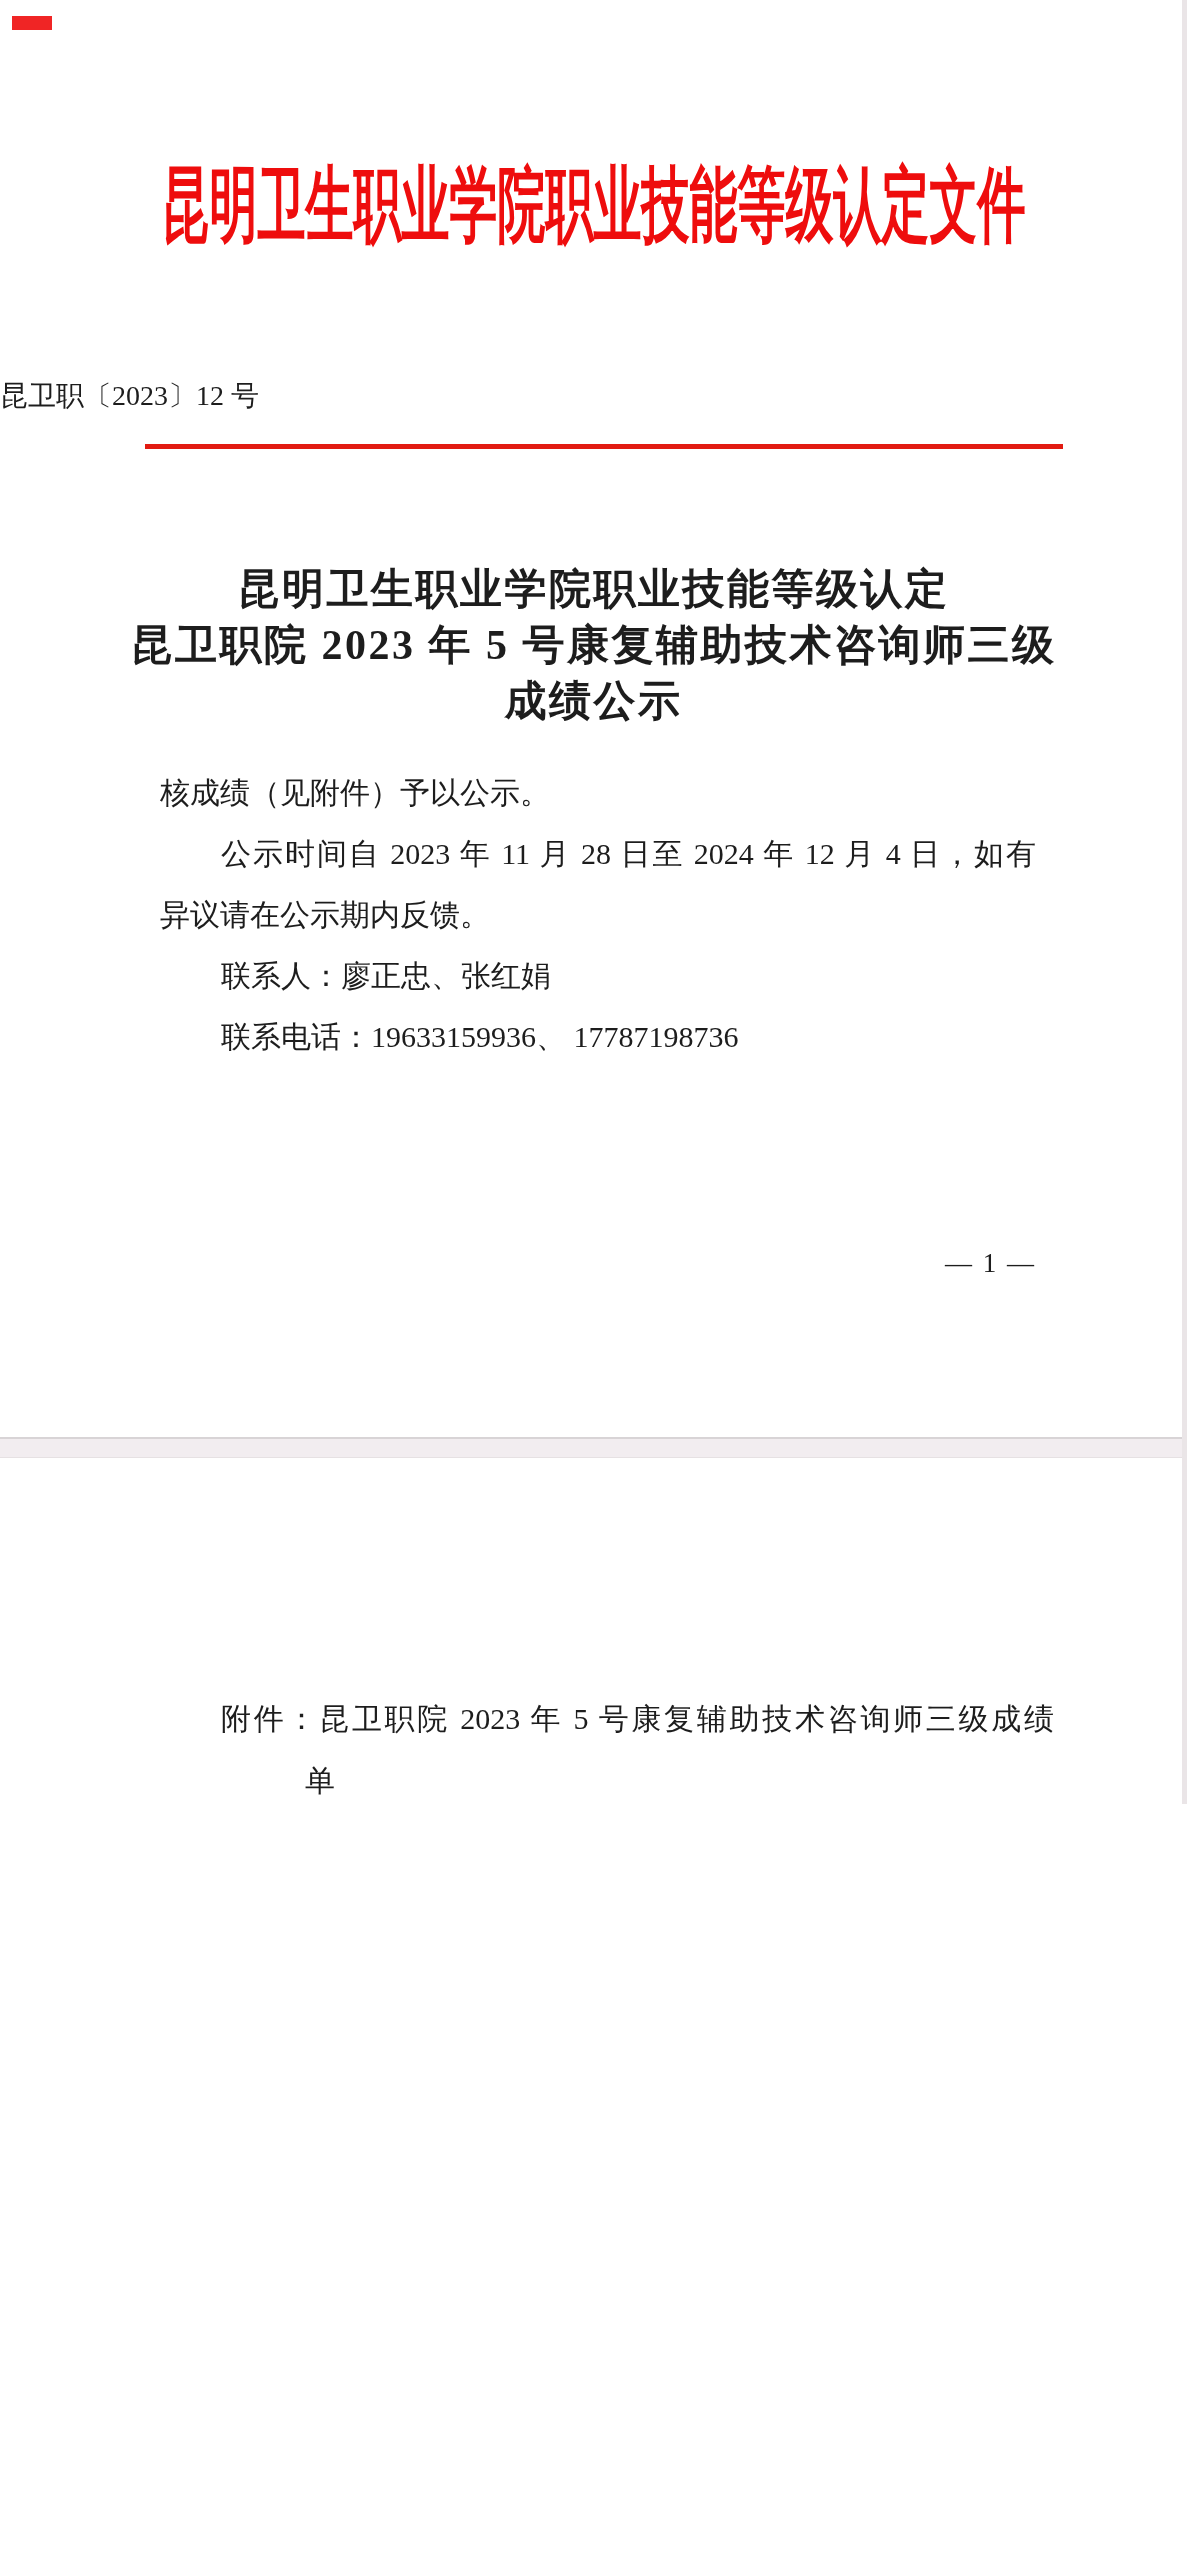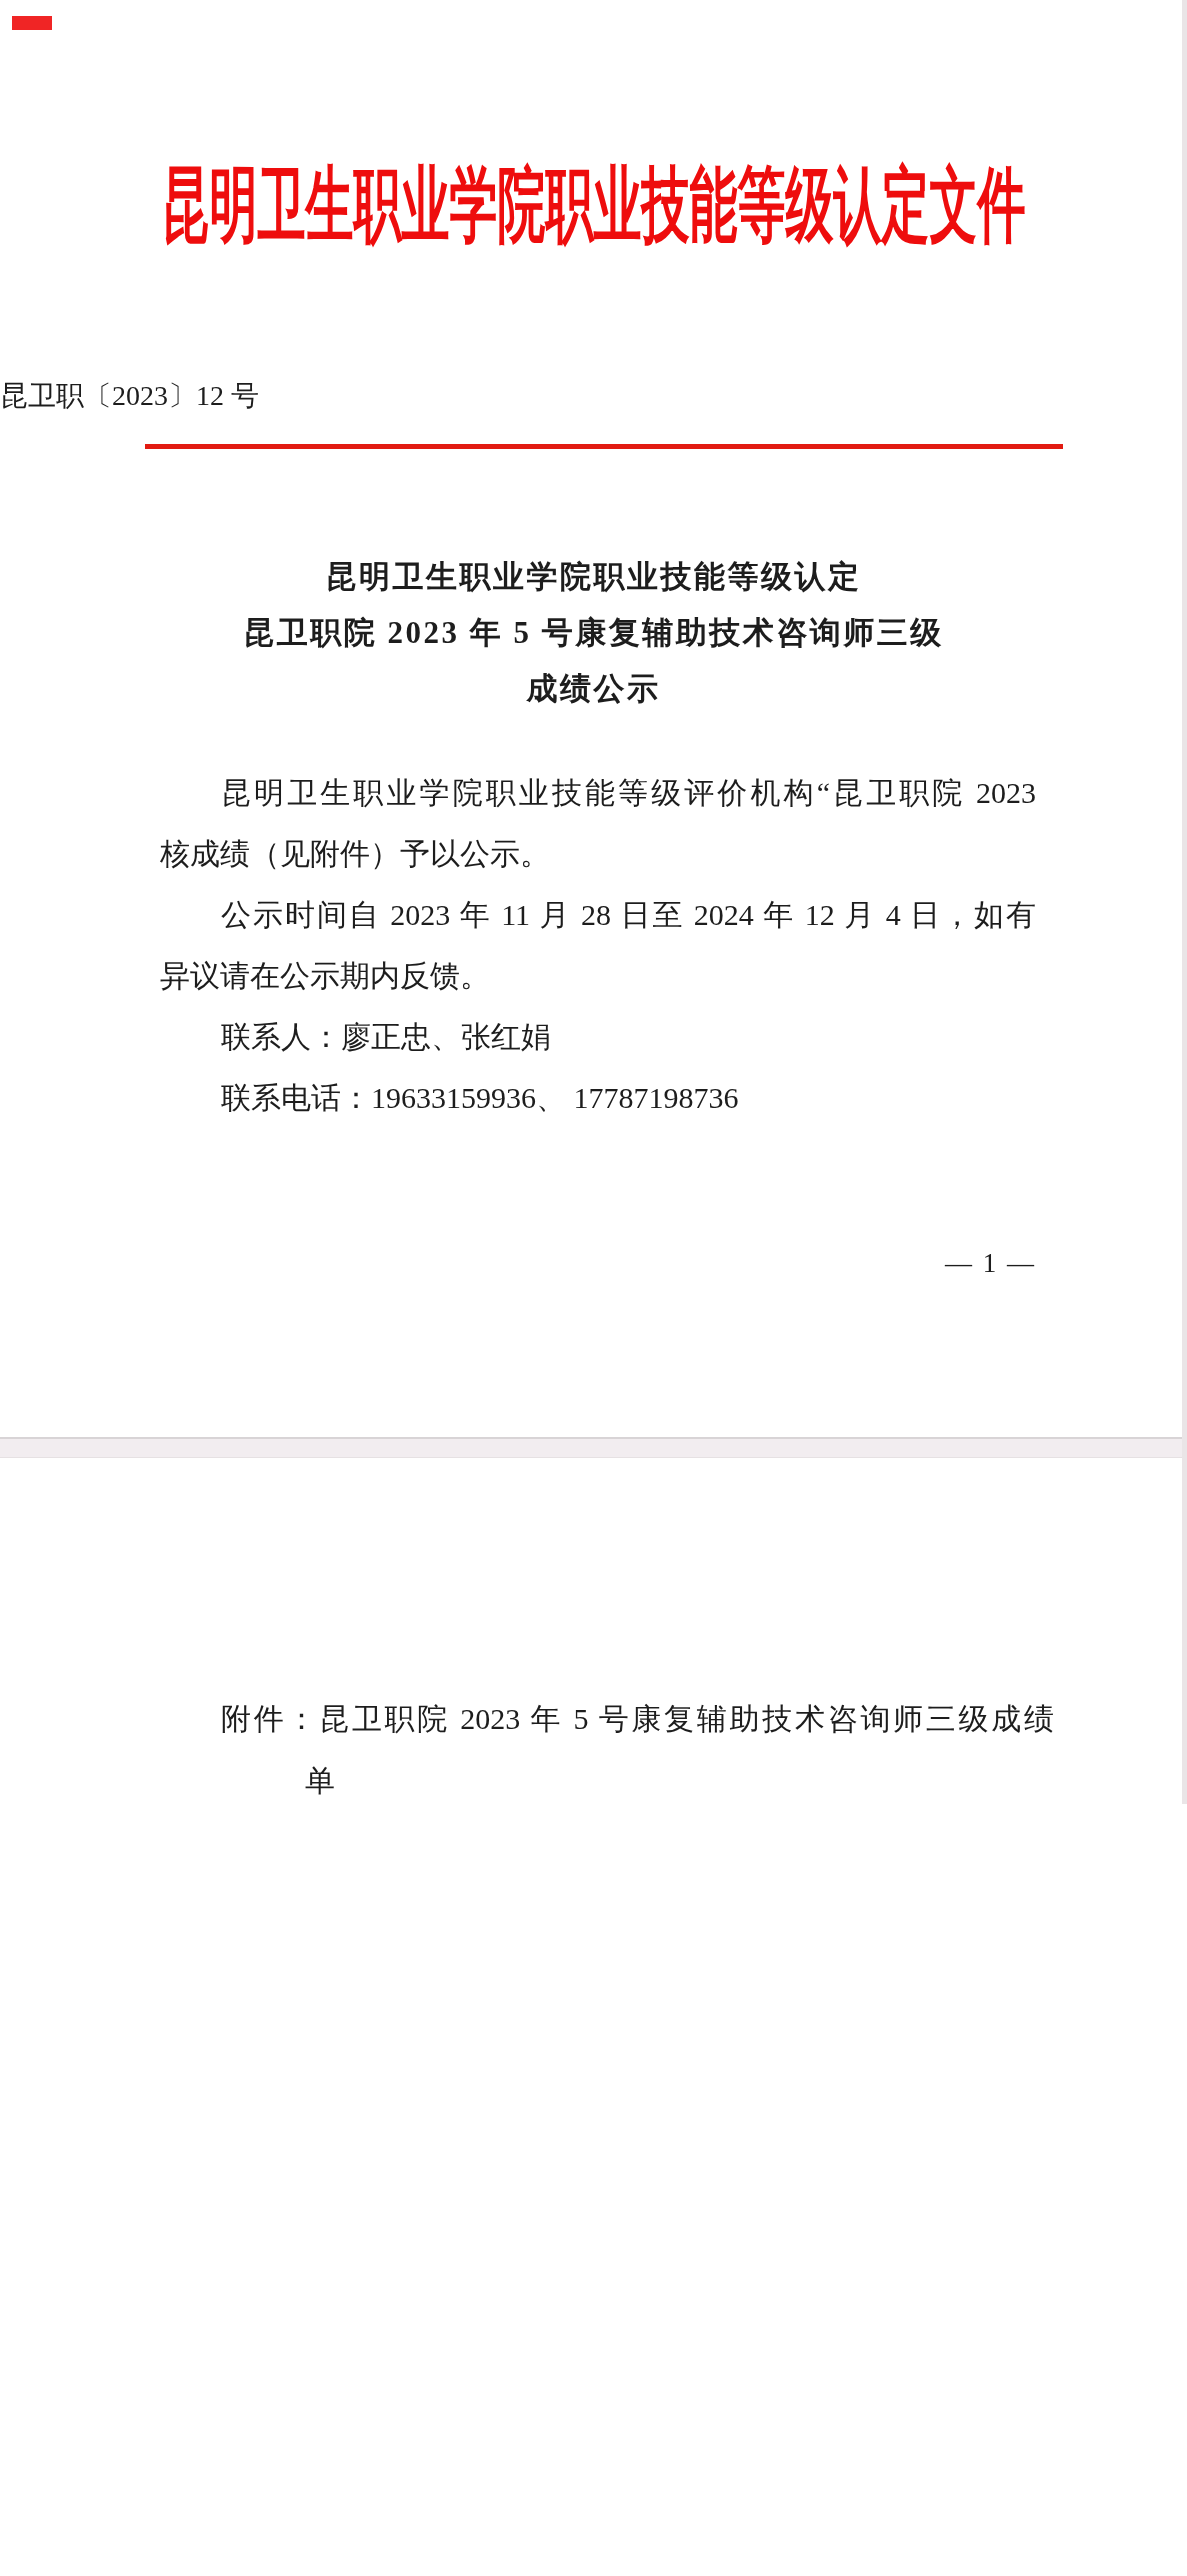--- a/index.html
+++ b/index.html
@@ -36,22 +36,22 @@
   }
   .doc-number{
     position:absolute;left:0;top:379px;width:100%;
     font-size:28px;line-height:34px;
   }
   .red-divider{
     position:absolute;left:145px;top:444px;width:918px;height:5px;
     background:var(--divider_red);
   }
   .doc-title{
-    position:absolute;left:0;top:549px;width:100%;text-align:center;
-    font-size:31px;font-weight:bold;letter-spacing:2.5px;line-height:56px;
+    position:absolute;left:0;top:561px;width:100%;text-align:center;
+    font-size:42px;font-weight:bold;letter-spacing:2.5px;line-height:56px;
   }
   .doc-title .t-line{height:56px;}
   .body-block{
     position:absolute;left:160px;top:762px;width:876px;
     font-size:30px;line-height:61px;
   }
   .body-line{height:61px;white-space:nowrap;}
   .body-line.indent{text-indent:61px;}
   .body-line.full{
     white-space:normal;text-align:justify;text-align-last:justify;
@@ -123,21 +123,20 @@
 
   <div class="red-divider"></div>
 
   <div class="doc-title">
     <div class="t-line">昆明卫生职业学院职业技能等级认定</div>
     <div class="t-line">昆卫职院 2023 年 5 号康复辅助技术咨询师三级</div>
     <div class="t-line">成绩公示</div>
   </div>
 
   <div class="body-block">
-    <div class="body-line indent full">昆明卫生职业学院职业技能等级评价机构“昆卫职院 2023</div>
     <div class="body-line">核成绩（见附件）予以公示。</div>
     <div class="body-line indent full">公示时间自 2023 年 11 月 28 日至 2024 年 12 月 4 日，如有</div>
     <div class="body-line">异议请在公示期内反馈。</div>
     <div class="body-line indent">联系人：廖正忠、张红娟</div>
     <div class="body-line indent">联系电话：19633159936、 17787198736</div>
   </div>
 
   <div class="page-number">— 1 —</div>
 
   <div class="page-separator"></div>

